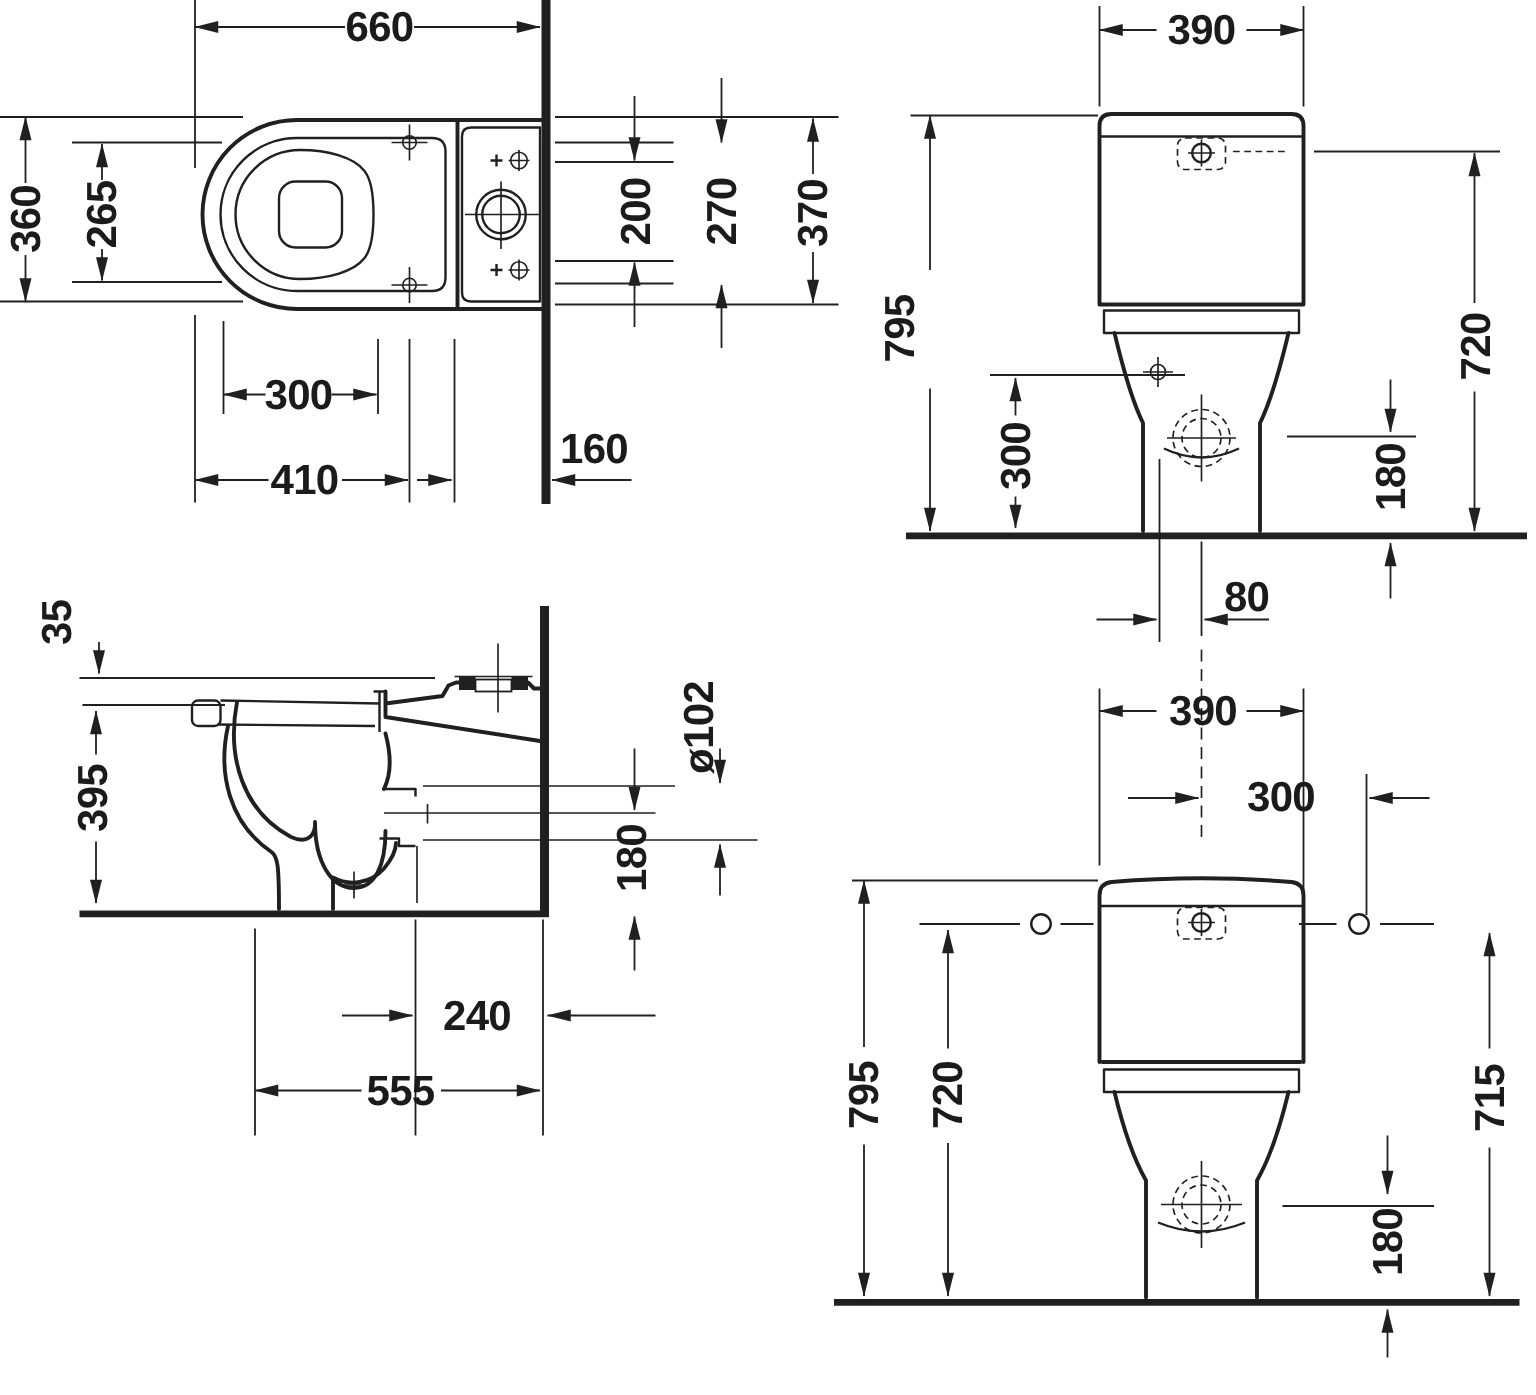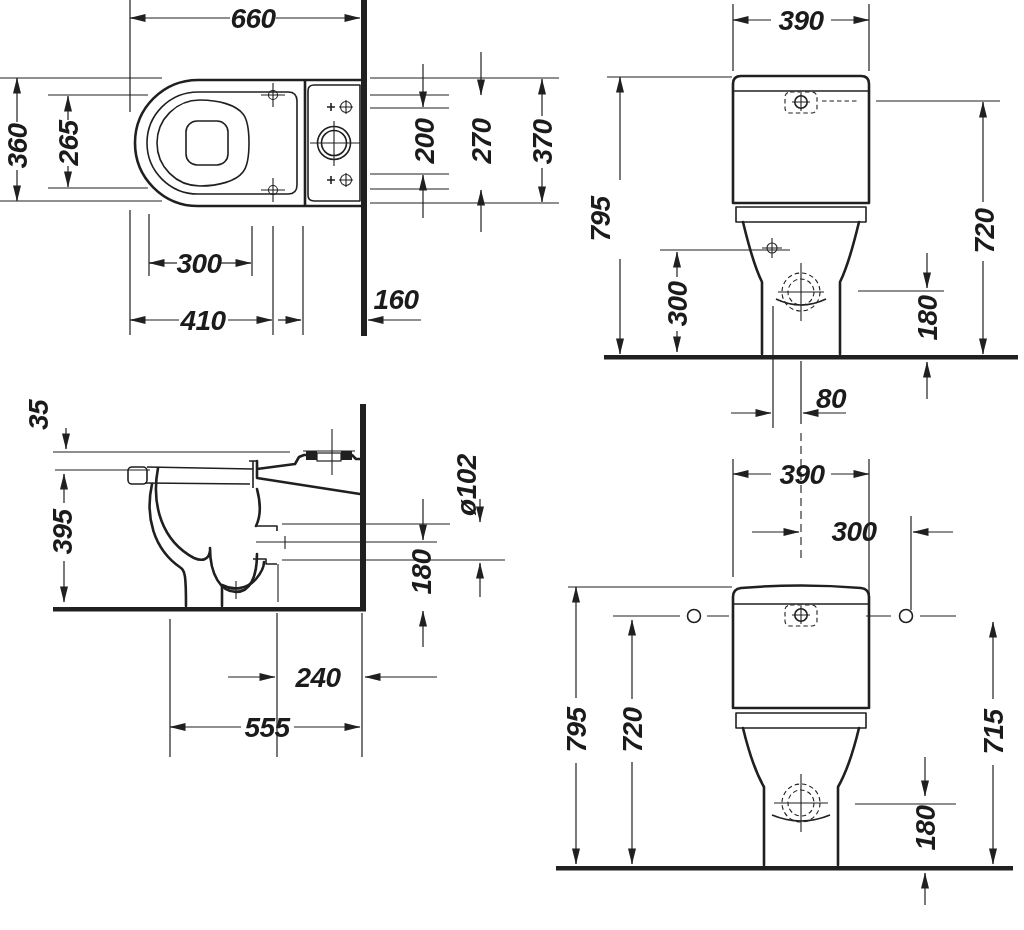--- a/index.html
+++ b/index.html
@@ -1,16 +1,16 @@
 <!DOCTYPE html>
 <html><head>
 <meta charset="utf-8">
 <style>
   html,body{margin:0;padding:0;background:#ffffff;}
-  .page{position:relative;width:1024px;height:930px;background:#ffffff;overflow:hidden;font-style:italic;}
+  .page{position:relative;width:1024px;height:930px;background:#ffffff;overflow:hidden;}
   svg{display:block;}
   .thick{stroke:#202020;stroke-width:2.6;fill:none;stroke-linejoin:round;stroke-linecap:round;}
   .med{stroke:#202020;stroke-width:1.6;fill:none;stroke-linejoin:round;}
   .thin{stroke:#202020;stroke-width:1.1;fill:none;}
   .dim{stroke:#202020;stroke-width:1.2;fill:none;}
   .dash{stroke-dasharray:4.5 3;}
   .dashl{stroke-dasharray:8 5;}
   .solidfill{fill:#202020;stroke:none;}
   .d{font-family:"Liberation Sans",sans-serif;font-weight:700;font-size:28px;fill:#1b1b1b;text-anchor:middle;dominant-baseline:central;letter-spacing:-0.5px;}
 </style>

